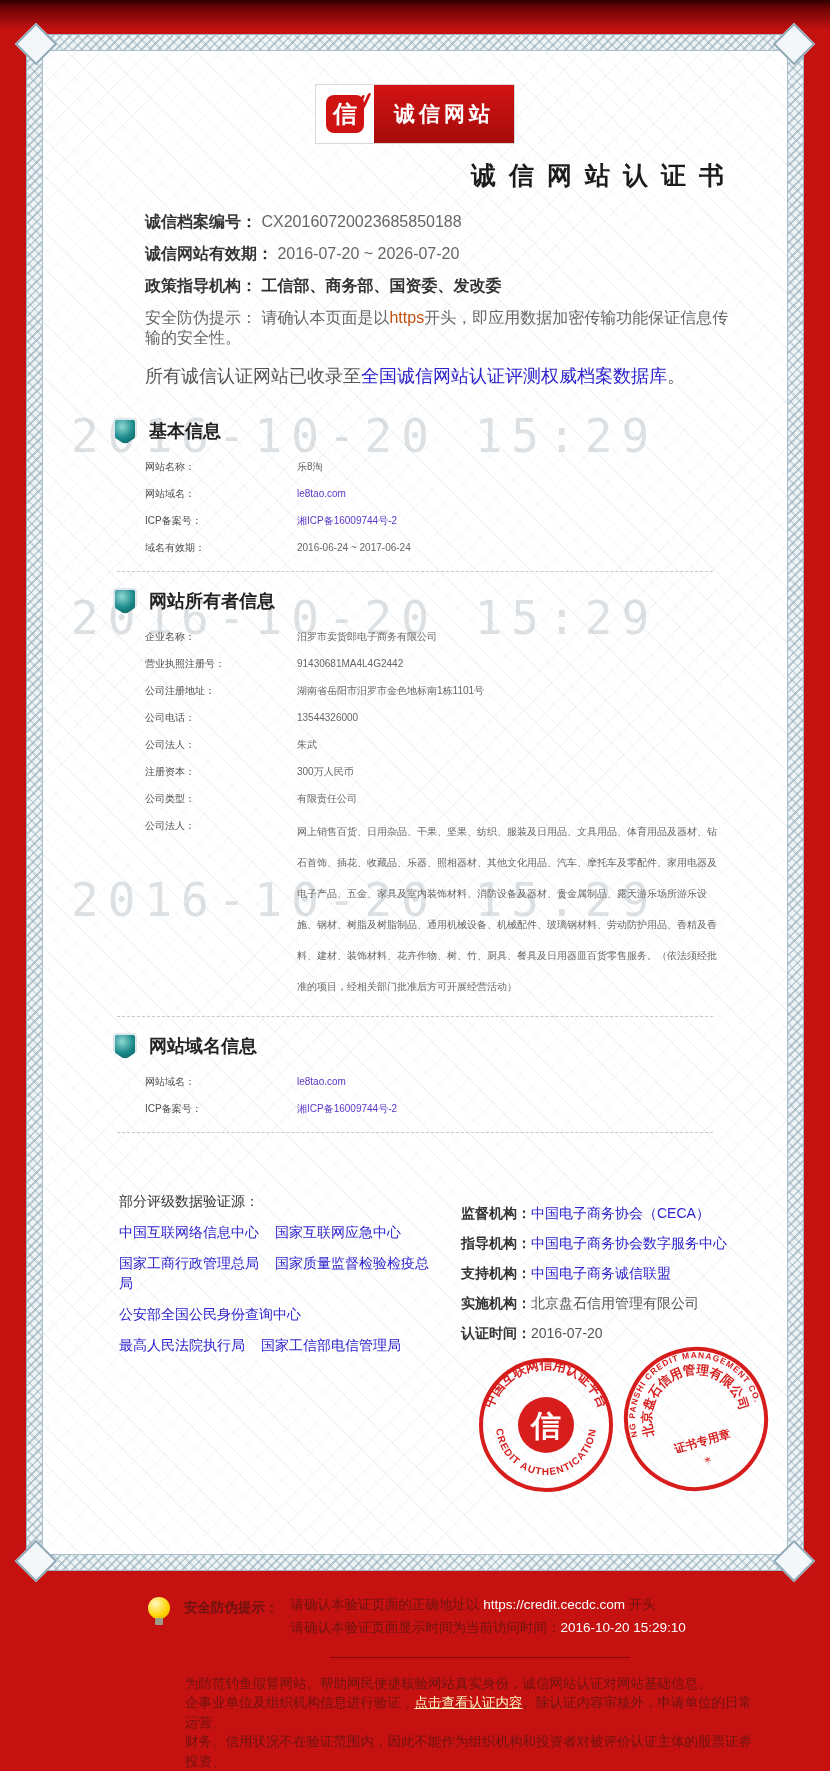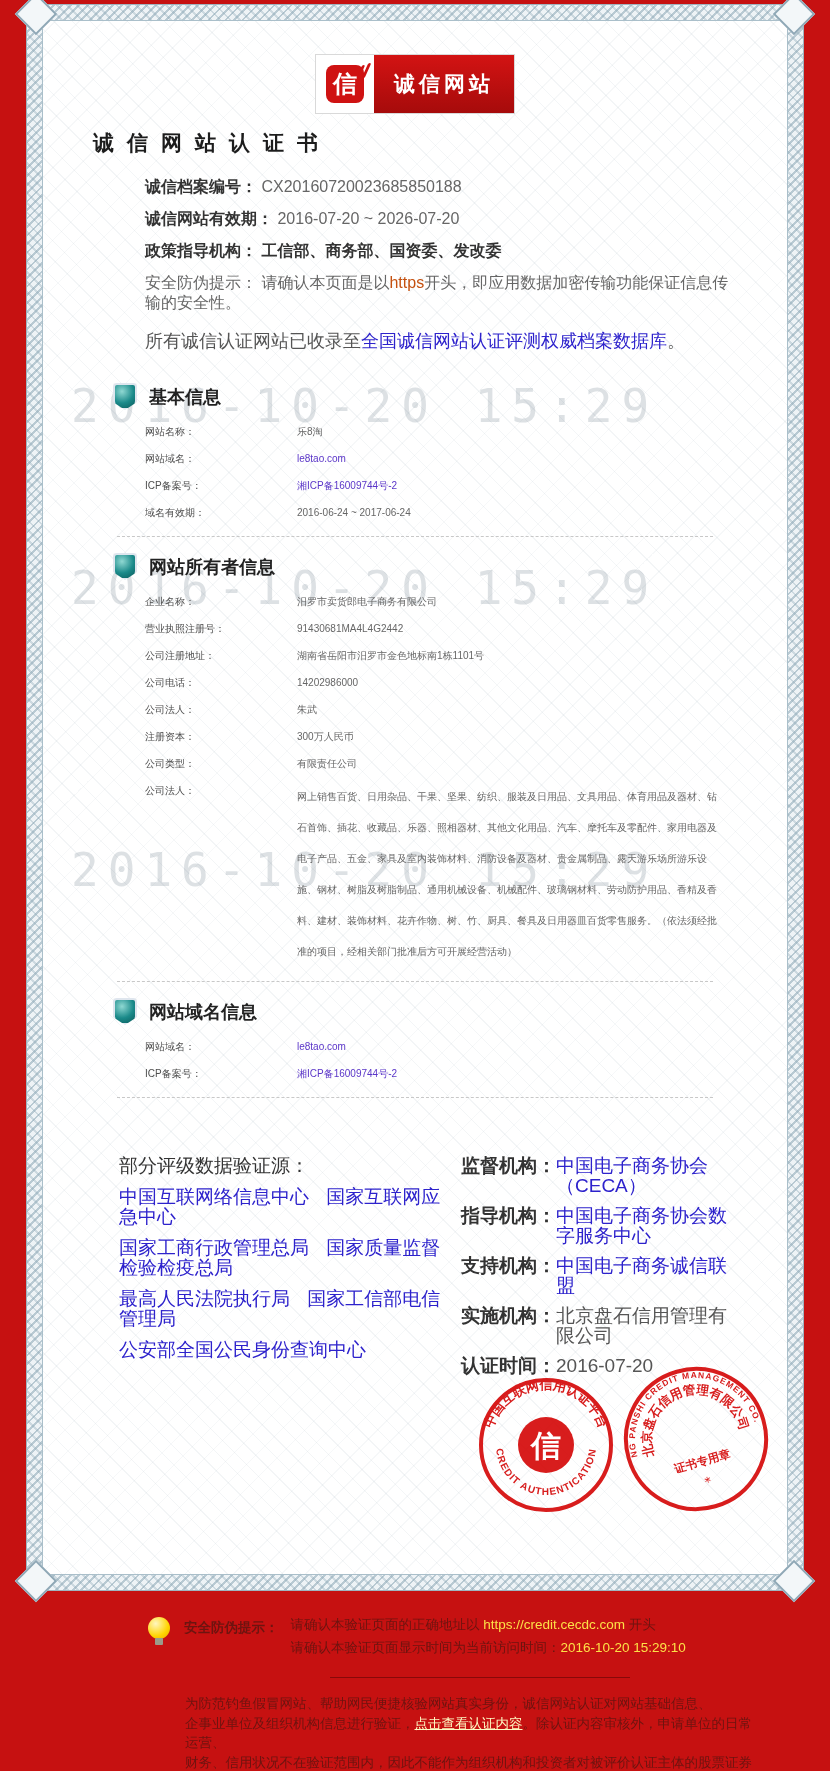--- a/index.html
+++ b/index.html
@@ -21,21 +21,21 @@
   .content{position:relative;z-index:1;}
   
   .badge{display:flex;width:fit-content;margin:0 auto;box-shadow:0 0 0 1px #d9d9d9;}
   .badge-tile{width:58px;height:58px;background:#fff;display:flex;align-items:center;justify-content:center;position:relative;}
   .badge-logo{width:38px;height:38px;background:#cf1212;border-radius:8px;color:#fff;font-weight:bold;font-size:24px;
       display:flex;align-items:center;justify-content:center;font-family:"DejaVu Serif",serif;}
   .stroke1,.stroke2{position:absolute;background:#cf1212;width:3px;border-radius:2px;transform:skewX(-24deg);}
   .stroke1{height:15px;right:6px;top:8px}.stroke2{height:10px;right:11px;top:10px}
   .badge-label{height:58px;display:flex;align-items:center;padding:0 20px;color:#fff;font-weight:bold;font-size:21px;
       letter-spacing:4px;background:linear-gradient(180deg,#d31313,#a60b0b);}
-  .cert-title{text-align:left;font-family:"DejaVu Serif","Liberation Serif",serif;font-weight:bold;font-size:21px;
+  .cert-title{text-align:right;font-family:"DejaVu Serif","Liberation Serif",serif;font-weight:bold;font-size:25px;
       letter-spacing:13px;color:#1c1c1c;margin:16px 0 20px 0;}
   
   .hfield{margin:0 0 12px 52px;font-size:16px;line-height:20px;}
   .hfield .hlbl{font-weight:bold;color:#333;}
   .hfield .hval{color:#666;} .hfield .hval.strong{color:#333;font-weight:bold;}
   .hl-red{color:#c4500f;}
   .collect-line{text-align:center;font-size:18px;color:#555;margin:16px 0 30px 0;}
   a{text-decoration:none;cursor:pointer;}
   .vlink{color:#5a35c8;} .blink{color:#2d22cc;}
   
@@ -43,21 +43,21 @@
   .shield{width:20px;height:23px;border:2px solid #dfe6ee;border-radius:4px 4px 9px 9px;
       background:radial-gradient(circle at 35% 28%, #8fd8d2 0%, #1b8a8a 55%, #0a5c5c 100%);
       clip-path:polygon(0 0,100% 0,100% 70%,50% 100%,0 70%);box-shadow:0 1px 2px rgba(0,0,0,.25);}
   .section-title{font-size:18px;font-weight:bold;color:#222;}
   .row{display:flex;margin:0 0 8px 52px;font-size:10px;line-height:19px;}
   .row .lbl{width:152px;color:#4d4d4d;flex:none;}
   .row .val{width:420px;color:#666;}
   .row.scope .val{line-height:31px;}
   .divider{border-top:1px dashed #c8c8c8;margin:14px 24px 16px 24px;}
   
-  .bottom-info{display:flex;margin:58px 0 0 26px;font-size:19px;}
+  .bottom-info{display:flex;margin:58px 0 0 26px;font-size:14px;align-items:center;}
   .verify{width:330px;flex:none;line-height:20px;}
   .verify-title{color:#333;margin-bottom:11px;}
   .verify-line{margin-bottom:11px;}
   .verify-line a{margin-right:12px;}
   .agencies{flex:1;}
   .agency-row{display:flex;margin-bottom:10px;line-height:20px;}
   .agency-row .albl{font-weight:bold;color:#333;flex:none;margin-left:12px;}
   .agency-row .aval{color:#555;}
   
   .seal-area{position:relative;height:158px;margin-top:6px;}
@@ -65,21 +65,21 @@
   .seal-left{right:120px;top:-18px;}
   .seal-right{right:-34px;top:-28px;transform:rotate(-16deg);}
   
   .security{color:#6d1410;font-size:13.5px;padding-top:22px;}
   .tip-row{display:flex;margin-left:148px;align-items:flex-start;}
   .bulb{width:22px;height:22px;border-radius:50%;background:radial-gradient(circle at 35% 30%, #fff6c0, #ffd400 60%, #e6a800);
       position:relative;margin-top:4px;flex:none;}
   .bulb::after{content:"";position:absolute;left:7px;top:21px;width:8px;height:7px;background:#9b9b8a;border-radius:1px;}
   .tip-label{font-weight:bold;margin:6px 0 0 14px;flex:none;}
   .tip-lines{margin-left:12px;line-height:23px;}
-  .lite{color:#fde047;}
+  .lite{color:#ffffff;}
   .sec-divider{width:300px;border-top:1px solid rgba(60,0,0,.45);margin:18px 0 0 330px;}
   .notice{width:575px;margin:16px 0 0 185px;line-height:19.5px;}
   .notice a{color:#fef9c3;text-decoration:underline;}
 </style>
 </head>
 <body>
 
 <div class="page">
   <div class="top-bar"></div>
 
@@ -162,21 +162,21 @@
         <div class="row">
           <span class="lbl">营业执照注册号：</span>
           <span class="val">91430681MA4L4G2442</span>
         </div>
         <div class="row">
           <span class="lbl">公司注册地址：</span>
           <span class="val">湖南省岳阳市汨罗市金色地标南1栋1101号</span>
         </div>
         <div class="row">
           <span class="lbl">公司电话：</span>
-          <span class="val">14202986000</span>
+          <span class="val">13544326000</span>
         </div>
         <div class="row">
           <span class="lbl">公司法人：</span>
           <span class="val">朱武</span>
         </div>
         <div class="row">
           <span class="lbl">注册资本：</span>
           <span class="val">300万人民币</span>
         </div>
         <div class="row">
@@ -210,25 +210,25 @@
             <div class="verify-title">部分评级数据验证源：</div>
             <div class="verify-line">
               <a class="blink">中国互联网络信息中心</a>
               <a class="blink">国家互联网应急中心</a>
             </div>
             <div class="verify-line">
               <a class="blink">国家工商行政管理总局</a>
               <a class="blink">国家质量监督检验检疫总局</a>
             </div>
             <div class="verify-line">
+              <a class="blink">公安部全国公民身份查询中心</a>
+            </div>
+            <div class="verify-line">
               <a class="blink">最高人民法院执行局</a>
               <a class="blink">国家工信部电信管理局</a>
-            </div>
-            <div class="verify-line">
-              <a class="blink">公安部全国公民身份查询中心</a>
             </div>
           </div>
           <div class="agencies">
             <div class="agency-row">
               <span class="albl">监督机构：</span>
               <a class="blink">中国电子商务协会（CECA）</a>
             </div>
             <div class="agency-row">
               <span class="albl">指导机构：</span>
               <a class="blink">中国电子商务协会数字服务中心</a>

